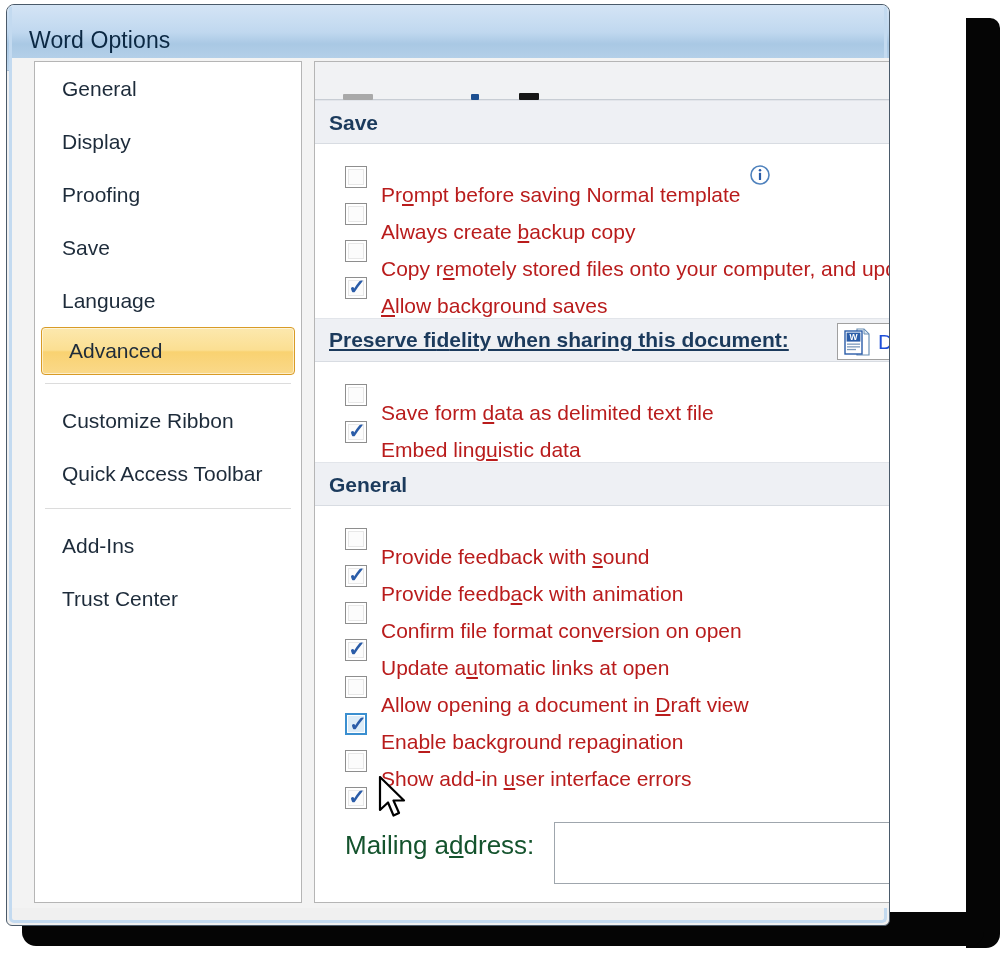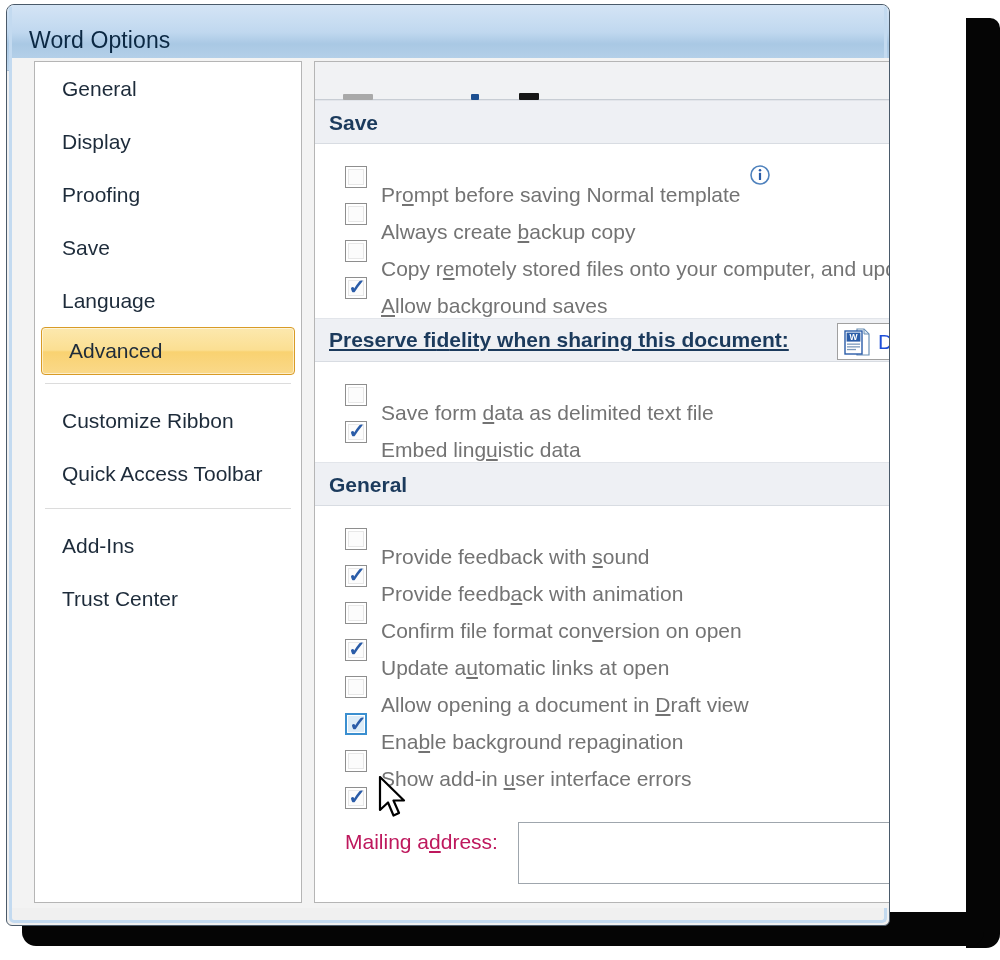--- a/index.html
+++ b/index.html
@@ -216,42 +216,42 @@
     left: 1px; top: -3px;
     width: 20px; height: 24px;
     color: #2a5ca8;
     font-size: 21px;
     line-height: 24px;
     text-align: center;
     font-weight: bold;
   }
   .opt-label {
     font-size: 21px;
-    color: #737373;
+    color: #b91c1c;
     line-height: 1;
     margin-top: 36px;
   }
   .opt-label u { text-decoration: underline; }
   .info-icon {
     margin-left: 8px;
     flex: 0 0 auto;
     display: inline-block;
     vertical-align: middle;
   }
 
   
   .mailing-row {
     display: flex;
     align-items: flex-start;
     padding-left: 30px;
     margin-top: 6px;
   }
   .mailing-label {
-    font-size: 21px;
-    color: #be185d;
+    font-size: 26px;
+    color: #14532d;
     padding-top: 8px;
     white-space: nowrap;
     text-align: right;
   }
   .mailing-box {
     margin-left: 20px;
     width: 420px;
     height: 62px;
     background: #ffffff;
     border: 1px solid #9fa6ad;

